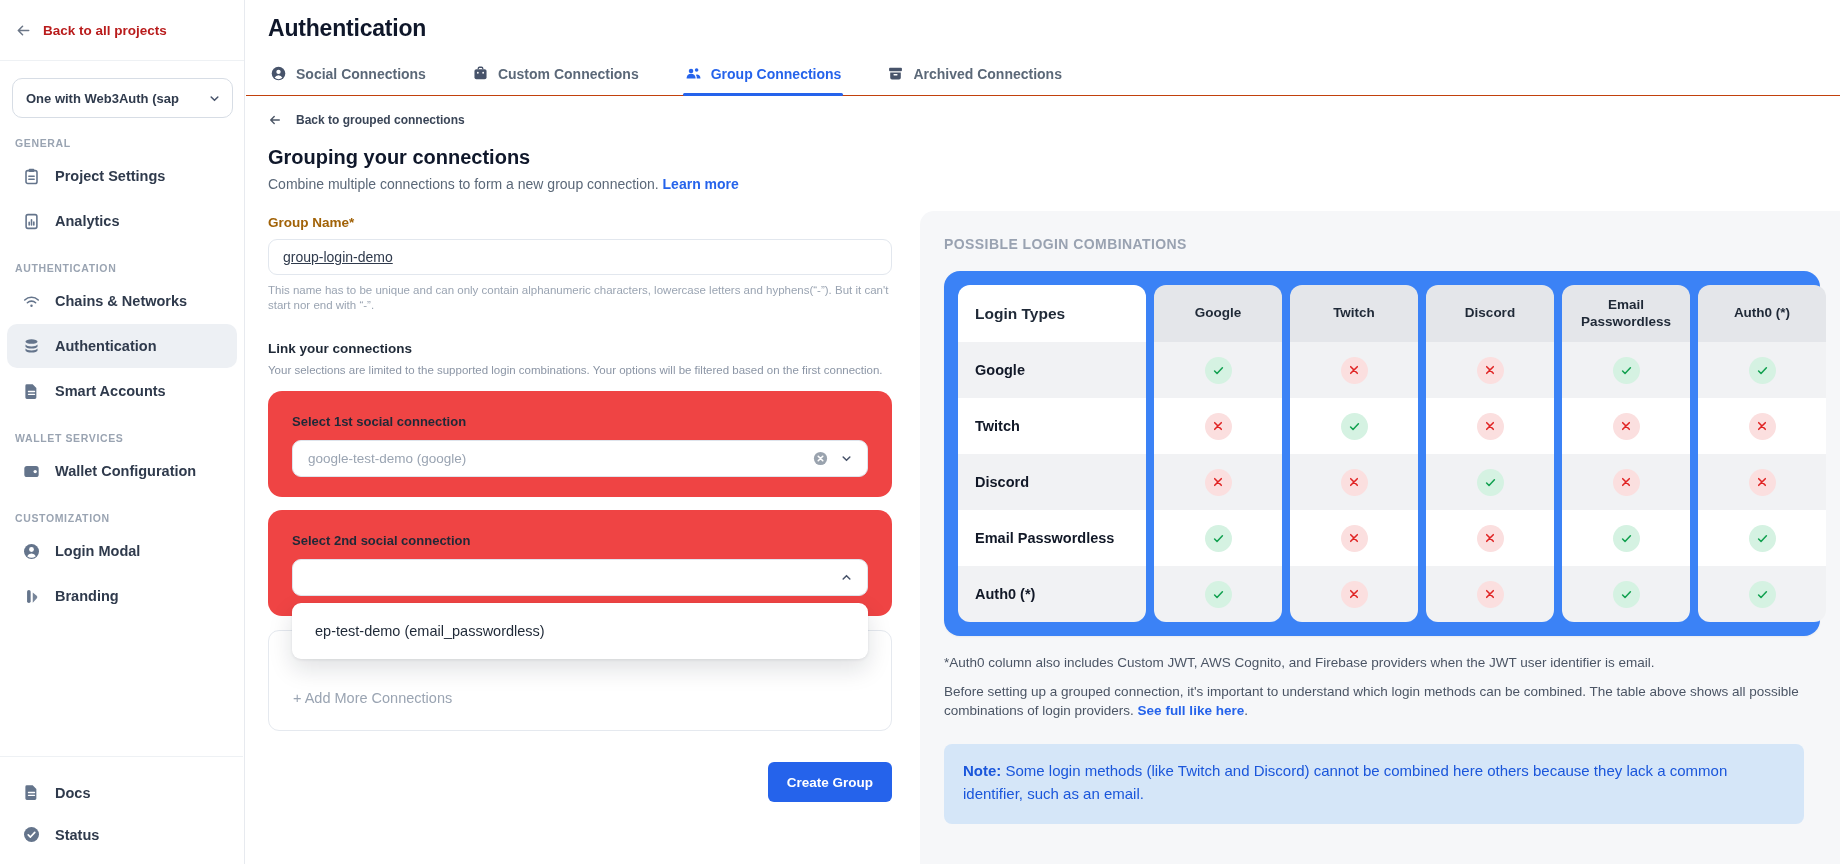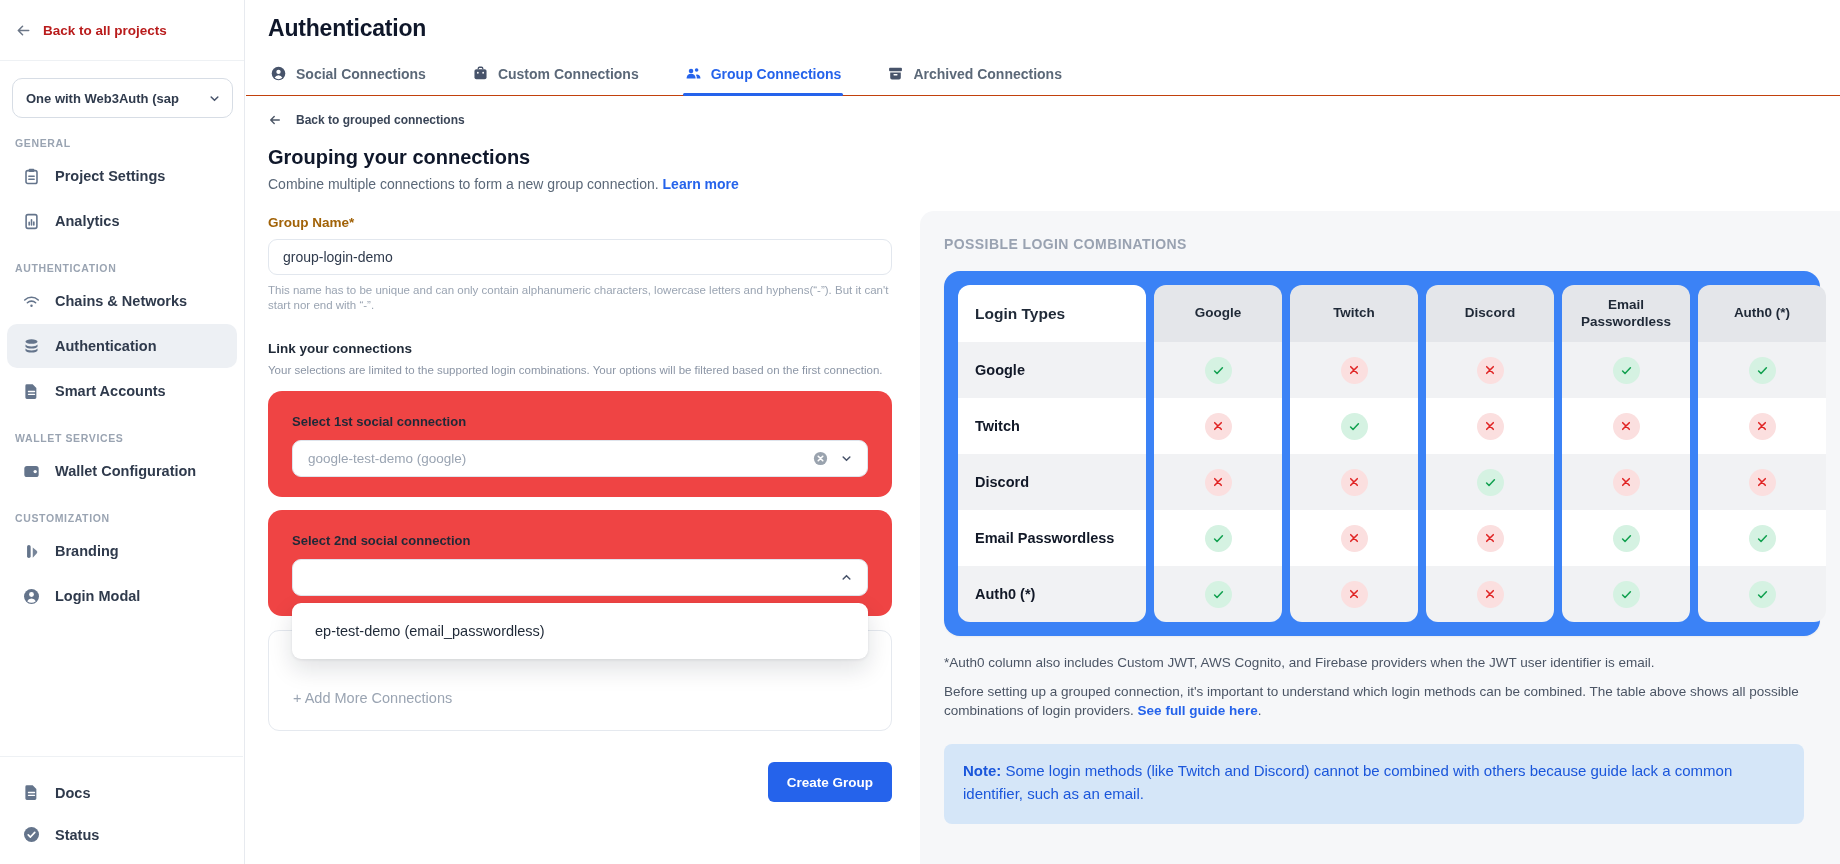--- a/index.html
+++ b/index.html
@@ -31,21 +31,21 @@
   .tab.active::after { content:""; position:absolute; left:-2px; right:-2px; bottom:-1px; height:3px; background:#2563eb; border-radius:2px; }
 
   
   .form-col { position:absolute; left:22px; top:102px; width:624px; }
   .back-small { display:flex; align-items:center; gap:14px; margin-top:11px; font-size:12px; font-weight:600; color:#3a4557; cursor:pointer; }
   .back-small .icn { color:#4b5565; }
   .form-h1 { margin-top:19px; font-size:20px; font-weight:800; color:#0f172a; }
   .form-sub { margin-top:7px; font-size:14px; color:#5b6878; }
   .link { color:#2563eb; font-weight:600; cursor:pointer; }
   .fld-label { margin-top:23px; font-size:13.5px; font-weight:700; color:#a16207; }
-  .text-input { margin-top:9px; width:100%; height:36px; border:1px solid #e2e7ee; border-radius:9px; background:#fff; display:flex; align-items:center; padding:0 14px; font-size:14px; color:#2f3a4c; }
+  .text-input { margin-top:9px; width:100%; height:36px; border:1px solid #e2e7ee; border-radius:9px; background:#fff; display:flex; align-items:center; padding:0 14px; font-size:14px; color:#2f3a4c;text-decoration:underline; }
   .help-text { margin-top:8px; font-size:11.5px; line-height:1.32; color:#9aa4b2; }
   .sect-h { margin-top:28px; font-size:13.5px; font-weight:700; color:#1f2937; }
   .sect-d { margin-top:6px; font-size:11.5px; line-height:1.4; color:#8b95a5; }
 
   .sel-card { margin-top:13px; background:#ef4444; border-radius:14px; padding:23px 24px 20px; position:relative; }
   .sel-label { font-size:13px; font-weight:700; color:#1f2937; }
   .sel-box { margin-top:11px; height:37px; border:1px solid #dfe4ec; border-radius:9px; background:#fff; display:flex; align-items:center; padding:0 13px 0 15px; font-size:13.5px; color:#9aa4b2; cursor:pointer; }
   .sel-icons { margin-left:auto; display:flex; align-items:center; gap:10px; }
   .chev { color:#47536a; }
   .dropdown { position:absolute; left:24px; right:24px; top:93px; height:56px; background:#fff; border-radius:9px; box-shadow:0 10px 24px rgba(15,23,42,.13), 0 1px 3px rgba(15,23,42,.08); z-index:6; display:flex; align-items:center; padding-left:23px; font-size:14.5px; color:#1f2937; cursor:pointer; }
@@ -154,36 +154,36 @@
           <rect x="2.2" y="3.9" width="13.6" height="10.4" rx="2.5"></rect>
           <circle cx="12.5" cy="9.1" r="1.6" fill="#fff"></circle>
         </svg>
     </span>
     <span>Wallet Configuration</span>
   </div>
 
   <div class="sec-label">CUSTOMIZATION</div>
   <div class="nav-item">
     <span class="icn">
-      <svg width="19" height="19" viewBox="0 0 18 18" fill="currentColor">
-          <rect x="4.8" y="2.8" width="3.4" height="12.4" rx="1.7"></rect>
-          <path d="M10.2 15l3.9-4.4a1.6 1.6 0 0 0-.2-2.3l-3.7-3z" opacity=".88"></path>
-        </svg>
-    </span>
-    <span>Branding</span>
-  </div>
-  <div class="nav-item">
-    <span class="icn">
       <svg width="19" height="19" viewBox="0 0 18 18">
           <circle cx="9" cy="9" r="7.1" fill="currentColor"></circle>
           <circle cx="9" cy="7.1" r="2.3" fill="#fff"></circle>
           <path d="M4.9 13.5a4.5 4.5 0 0 1 8.2 0 7.1 7.1 0 0 1-8.2 0z" fill="#fff"></path>
         </svg>
     </span>
     <span>Login Modal</span>
+  </div>
+  <div class="nav-item">
+    <span class="icn">
+      <svg width="19" height="19" viewBox="0 0 18 18" fill="currentColor">
+          <rect x="4.8" y="2.8" width="3.4" height="12.4" rx="1.7"></rect>
+          <path d="M10.2 15l3.9-4.4a1.6 1.6 0 0 0-.2-2.3l-3.7-3z" opacity=".88"></path>
+        </svg>
+    </span>
+    <span>Branding</span>
   </div>
 
   <div class="sb-footer">
     <div class="nav-item">
       <span class="icn">
         <svg width="19" height="19" viewBox="0 0 18 18" fill="currentColor">
             <path d="M4.6 2.2h5.5l3.5 3.5v9a1.4 1.4 0 0 1-1.4 1.4H4.6a1.4 1.4 0 0 1-1.4-1.4V3.6a1.4 1.4 0 0 1 1.4-1.4z"></path>
             <path d="M6.1 9h5.8M6.1 11.7h5.8" stroke="#fff" stroke-width="1.2" stroke-linecap="round"></path>
           </svg>
       </span>
@@ -513,19 +513,19 @@
                 <svg width="13" height="13" viewBox="0 0 16 16" fill="none" stroke="#12a150" stroke-width="1.9" stroke-linecap="round" stroke-linejoin="round">
                   <path d="M3.2 8.6l3 3L12.8 4.6"></path>
                 </svg>
               </span>
             </div>
         </div>
       </div>
     </div>
 
     <p class="fn">*Auth0 column also includes Custom JWT, AWS Cognito, and Firebase providers when the JWT user identifier is email.</p>
-    <p class="fn"><span>Before setting up a grouped connection, it's important to understand which login methods can be combined. The table above shows all possible combinations of login providers. </span><span class="link">See full guide here</span><span>.</span></p>
+    <p class="fn"><span>Before setting up a grouped connection, it's important to understand which login methods can be combined. The table above shows all possible combinations of login providers. </span><span class="link">See full like here</span><span>.</span></p>
 
     <div class="note-box">
-      <b>Note:</b><span> Some login methods (like Twitch and Discord) cannot be combined with others because guide lack a common identifier, such as an email.</span>
+      <b>Note:</b><span> Some login methods (like Twitch and Discord) cannot be combined here others because they lack a common identifier, such as an email.</span>
     </div>
   </section>
 </main>
 
 </body></html>

